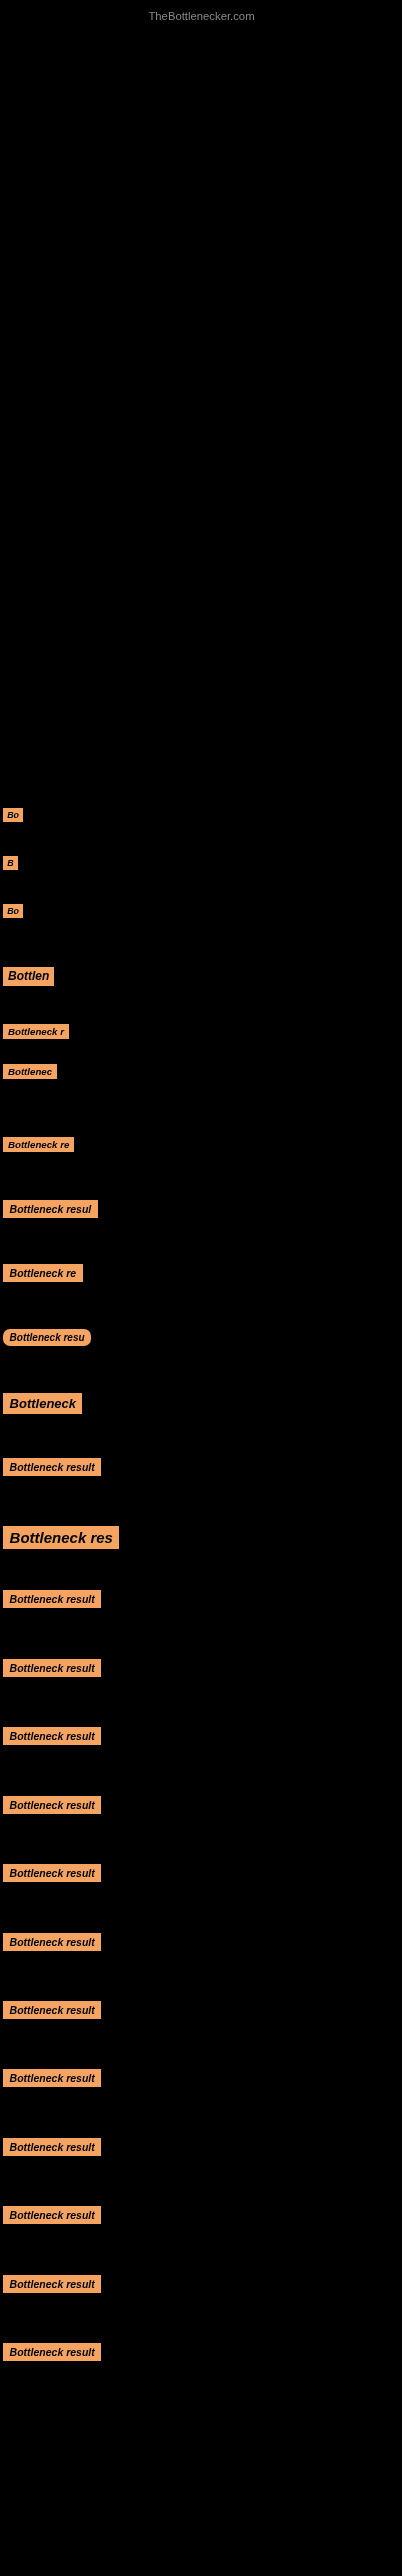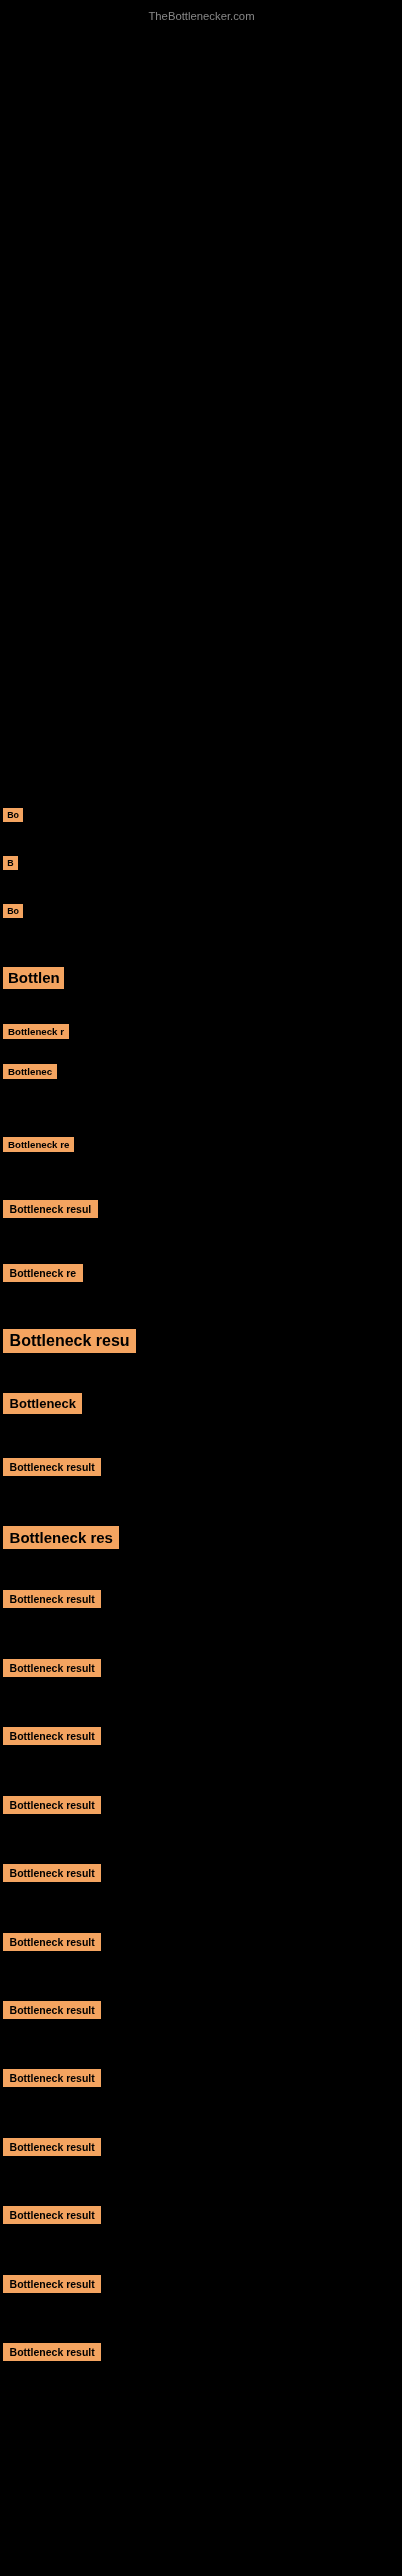--- a/index.html
+++ b/index.html
@@ -31,43 +31,44 @@
       position: absolute;
       top: 403px;
       left: 0;
       width: 242px;
     }
 
     .bottleneck-item {
       display: block;
       margin-bottom: 4.8px;
       margin-left: 1.6px;
+      font-style: italic;
     }
 
     .bottleneck-label {
       background-color: #F4A460;
       color: #000000;
       font-size: 10.5px;
       font-weight: bold;
       padding: 3.2px 6.4px;
       display: inline-block;
       white-space: nowrap;
     }
 
     
     .item-1 .bottleneck-label { font-size: 8.9px; padding: 2.4px 4px; }
     .item-2 .bottleneck-label { font-size: 8.9px; padding: 2.4px 4px; }
     .item-3 .bottleneck-label { font-size: 8.9px; padding: 2.4px 4px; }
-    .item-4 .bottleneck-label { font-size: 15px; padding: 2.4px 4.8px; }
+    .item-4 .bottleneck-label { font-size: 12px; padding: 2.4px 4.8px; }
     .item-5 .bottleneck-label { font-size: 9.7px; padding: 2.4px 4.8px; text-align: right; }
     .item-6 .bottleneck-label { font-size: 9.7px; padding: 2.4px 4.8px; }
     .item-7 .bottleneck-label { font-size: 9.7px; padding: 2.4px 4.8px; }
     .item-8 .bottleneck-label { font-size: 10.5px; padding: 3.2px 6.4px; text-align: center; }
     .item-9 .bottleneck-label { font-size: 10.5px; padding: 3.2px 6.4px; }
-    .item-10 .bottleneck-label { font-size: 16px; padding: 3.2px 6.4px; }
+    .item-10 .bottleneck-label { font-size: 10px; padding: 3.2px 6.4px; border-radius: 7px; }
     .item-11 .bottleneck-label { font-size: 13px; padding: 3.2px 6.4px; }
     .item-12 .bottleneck-label { font-size: 10.5px; padding: 3.2px 6.4px; }
     .item-13 .bottleneck-label { font-size: 15px; padding: 3.2px 6.4px; }
     .item-14 .bottleneck-label { font-size: 10.5px; padding: 3.2px 6.4px; }
     .item-15 .bottleneck-label { font-size: 10.5px; padding: 3.2px 6.4px; }
     .item-16 .bottleneck-label { font-size: 10.5px; padding: 3.2px 6.4px; }
     .item-17 .bottleneck-label { font-size: 10.5px; padding: 3.2px 6.4px; }
     .item-18 .bottleneck-label { font-size: 10.5px; padding: 3.2px 6.4px; }
     .item-19 .bottleneck-label { font-size: 10.5px; padding: 3.2px 6.4px; }
     .item-20 .bottleneck-label { font-size: 10.5px; padding: 3.2px 6.4px; }

